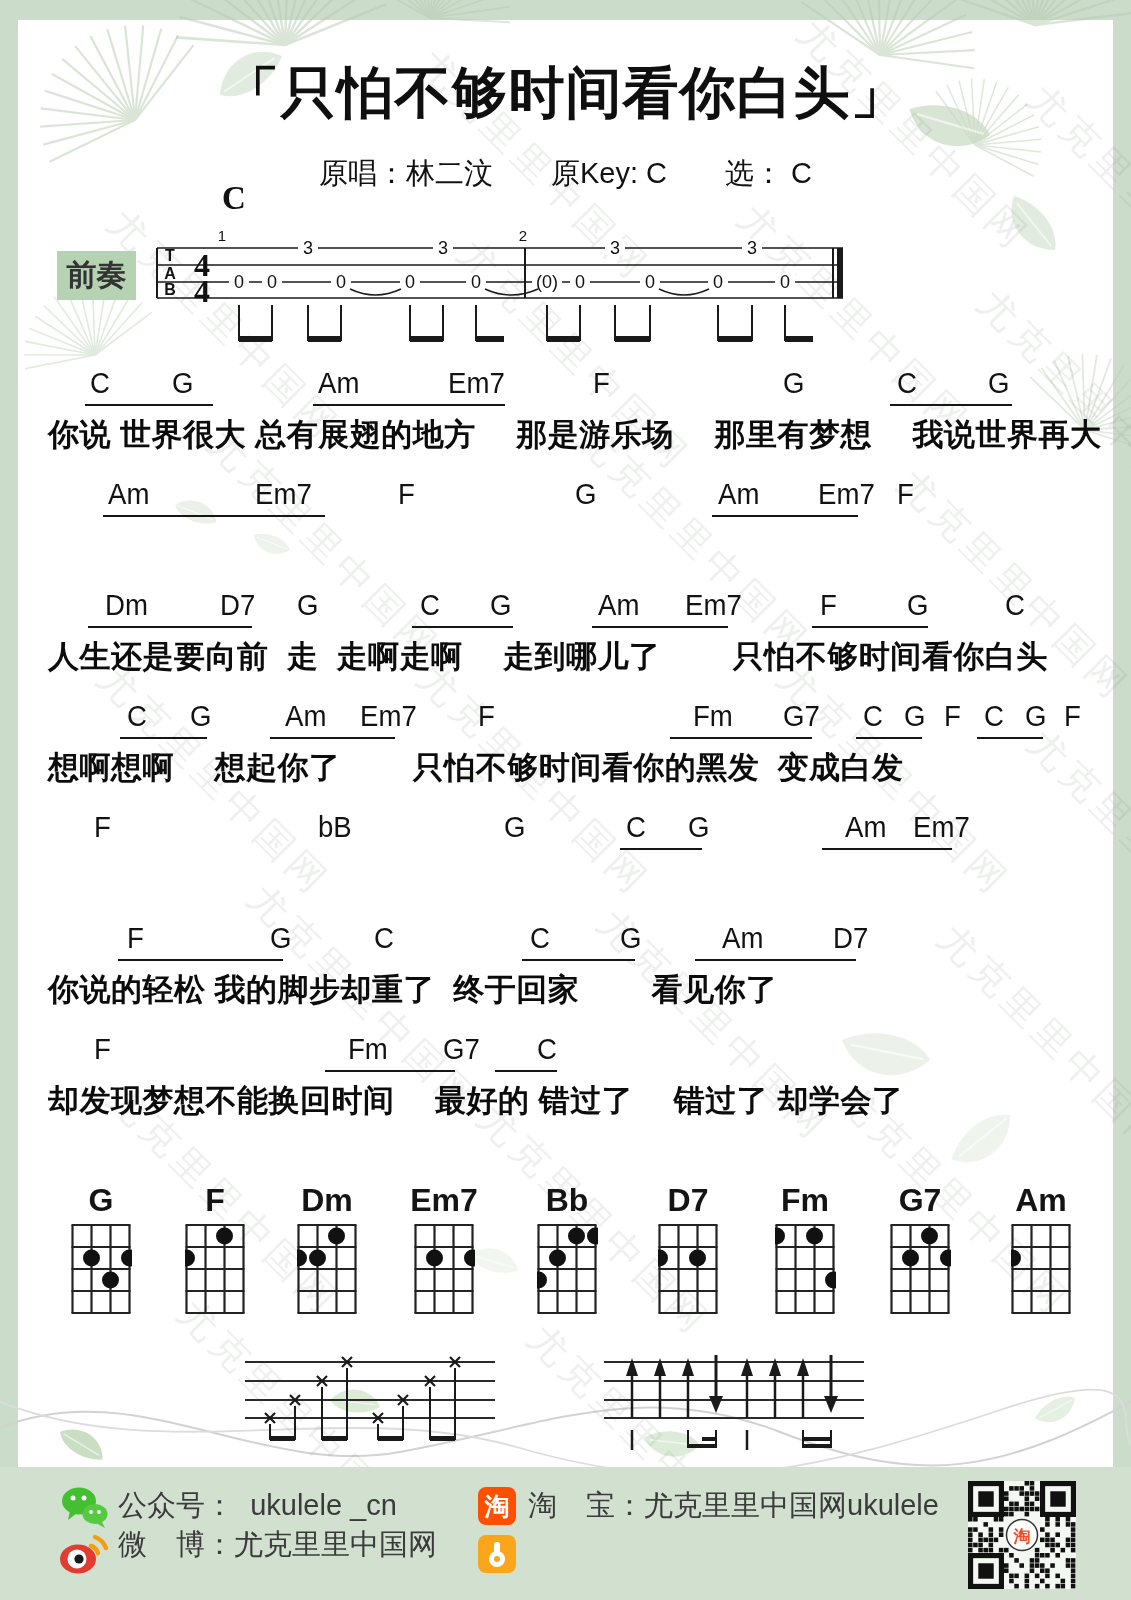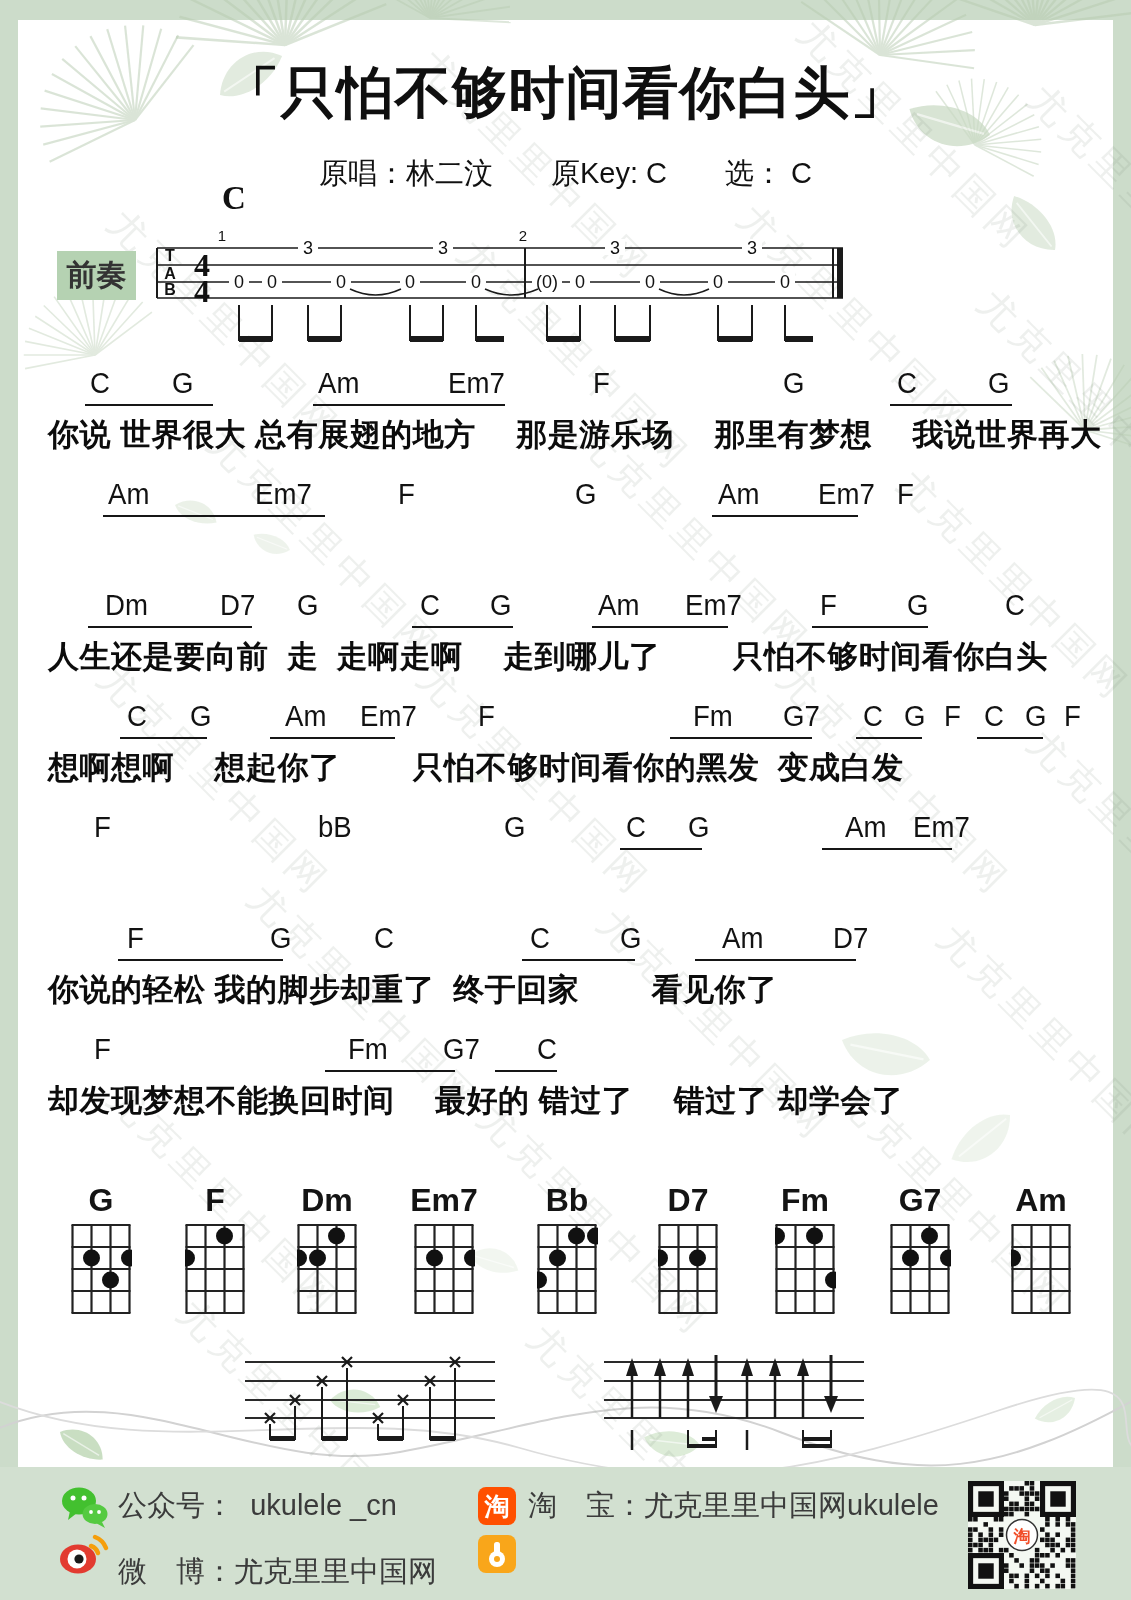--- a/index.html
+++ b/index.html
@@ -684,21 +684,21 @@
   </svg>
   <div class="f-text" style="left:118px;top:18px"><span>公众号：  </span><span>ukulele _cn</span></div>
 
   <svg class="f-icon" style="left:58px;top:66px" width="52" height="44">
     <ellipse cx="20" cy="26" rx="18" ry="14.5" fill="#e23b30"></ellipse>
     <circle cx="19" cy="26" r="9.5" fill="#fff"></circle>
     <circle cx="21" cy="26" r="4.6" fill="#1a1a1a"></circle>
     <path d="M33,13 a11,11 0 0 1 7,7" stroke="#f59e0b" stroke-width="4.5" fill="none" stroke-linecap="round"></path>
     <path d="M37,4 a19,19 0 0 1 11,11" stroke="#f59e0b" stroke-width="4.5" fill="none" stroke-linecap="round"></path>
   </svg>
-  <div class="f-text" style="left:118px;top:84px"><span>微　博：</span><span>尤克里里中国网</span></div>
+  <div class="f-text" style="left:118px;top:57px"><span>微　博：</span><span>尤克里里中国网</span></div>
 
   <svg class="f-icon" style="left:478px;top:20px" width="38" height="38">
     <rect x="0" y="0" width="38" height="38" rx="8" fill="#ff5000"></rect>
     <text x="19" y="28" text-anchor="middle" font-size="25" font-weight="bold" fill="#fff">淘</text>
   </svg>
   <div class="f-text" style="left:528px;top:18px"><span>淘　宝：</span><span>尤克里里中国网ukulele</span></div>
 
   <svg class="f-icon" style="left:478px;top:68px" width="38" height="38">
     <rect x="0" y="0" width="38" height="38" rx="8" fill="#f9a61a"></rect>
     <rect x="16" y="7" width="6" height="12" rx="2.5" fill="#fff"></rect>

